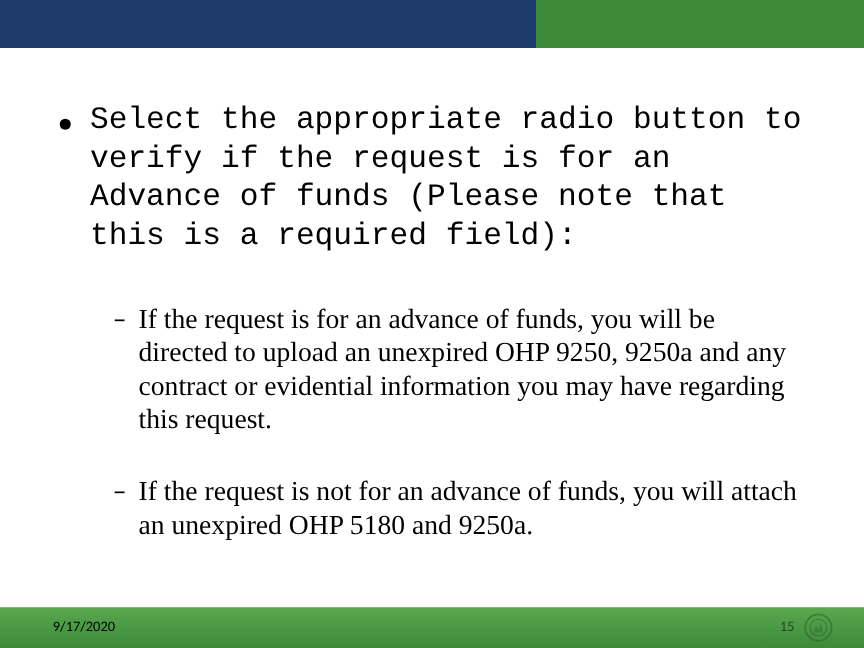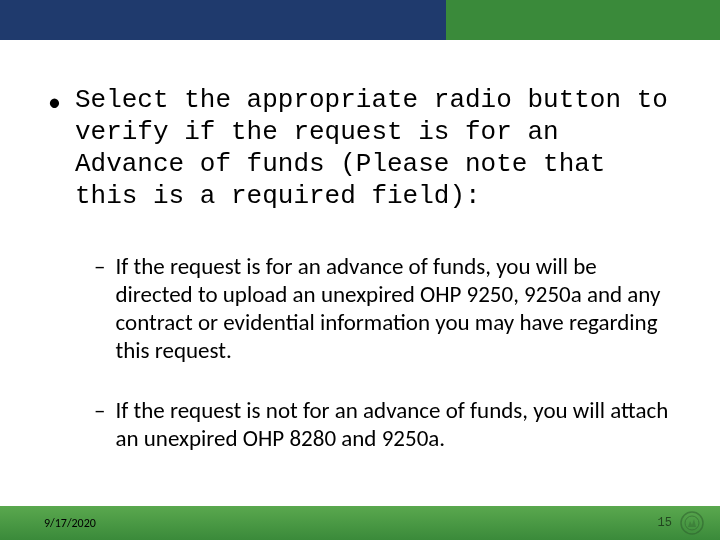--- a/index.html
+++ b/index.html
@@ -6,24 +6,24 @@
   html, body { width: 720px; height: 540px; font-family: Calibri, "Segoe UI", Arial, sans-serif; background: #fff; overflow: hidden; }
   .slide { position: relative; width: 720px; height: 540px; }
   .topbar { position: absolute; top: 0; left: 0; width: 720px; height: 40px; background: linear-gradient(to right, #1f3a6d 0%, #1f3a6d 62%, #3a8a3a 62%, #3a8a3a 100%); }
   .content { position: absolute; top: 84px; left: 48px; width: 624px; color: #000; }
   .bullet-main { display: flex; align-items: flex-start; margin-bottom: 40px; }
   .bullet-dot { font-size: 26px; line-height: 32px; margin-right: 14px; margin-top: 2px; }
   .bullet-main-text { font-size: 26px; line-height: 32px; font-family: Liberation Mono, monospace; }
   .sub-list { margin-left: 46px; }
   .bullet-sub { display: flex; align-items: flex-start; margin-bottom: 32px; }
   .bullet-dash { font-size: 23px; line-height: 28px; margin-right: 10px; margin-top: 0; }
-  .bullet-sub-text { font-size: 23px; line-height: 28px; }
-  .footer { position: absolute; bottom: 0; left: 0; width: 720px; height: 34px; background: linear-gradient(to bottom, #5aa84e 0%, #3a8a3a 100%); display: flex; align-items: center; justify-content: space-between; padding: 0 16px 0 44px; }
+  .bullet-sub-text { font-size: 23px; line-height: 28px; font-family: Liberation Serif, serif; }
+  .footer { position: absolute; bottom: 0; left: 0; width: 720px; height: 34px; background: linear-gradient(to bottom, #5aa84e 0%, #3a8a3a 100%); display: flex; align-items: center; justify-content: space-between; padding: 0 26px 0 44px; }
   .footer-date { font-size: 12px; color: #000; }
-  .footer-right { display: flex; align-items: center; gap: 8px; font-family: Liberation Mono, monospace; }
+  .footer-right { display: flex; align-items: center; gap: 8px; }
   .footer-page { font-size: 12px; color: rgba(0,0,0,0.55); }
   .seal { width: 24px; height: 24px; opacity: 0.55; }
 </style>
 </head>
 <body>
 
 <div class="slide">
 
   <div class="topbar"></div>
 
@@ -32,21 +32,21 @@
       <span class="bullet-dot">•</span>
       <span class="bullet-main-text">Select the appropriate radio button to verify if the request is for an Advance of funds (Please note that this is a required field):</span>
     </div>
     <div class="sub-list">
       <div class="bullet-sub">
         <span class="bullet-dash">–</span>
         <span class="bullet-sub-text">If the request is for an advance of funds, you will be directed to upload an unexpired OHP 9250, 9250a and any contract or evidential information you may have regarding this request.</span>
       </div>
       <div class="bullet-sub">
         <span class="bullet-dash">–</span>
-        <span class="bullet-sub-text">If the request is not for an advance of funds, you will attach an unexpired OHP 8280 and 9250a.</span>
+        <span class="bullet-sub-text">If the request is not for an advance of funds, you will attach an unexpired OHP 5180 and 9250a.</span>
       </div>
     </div>
   </div>
 
   <div class="footer">
     <span class="footer-date">9/17/2020</span>
     <div class="footer-right">
       <span class="footer-page">15</span>
       <svg class="seal" viewBox="0 0 24 24">
         <circle cx="12" cy="12" r="11" fill="none" stroke="#2d5f2d" stroke-width="1.5"></circle>

